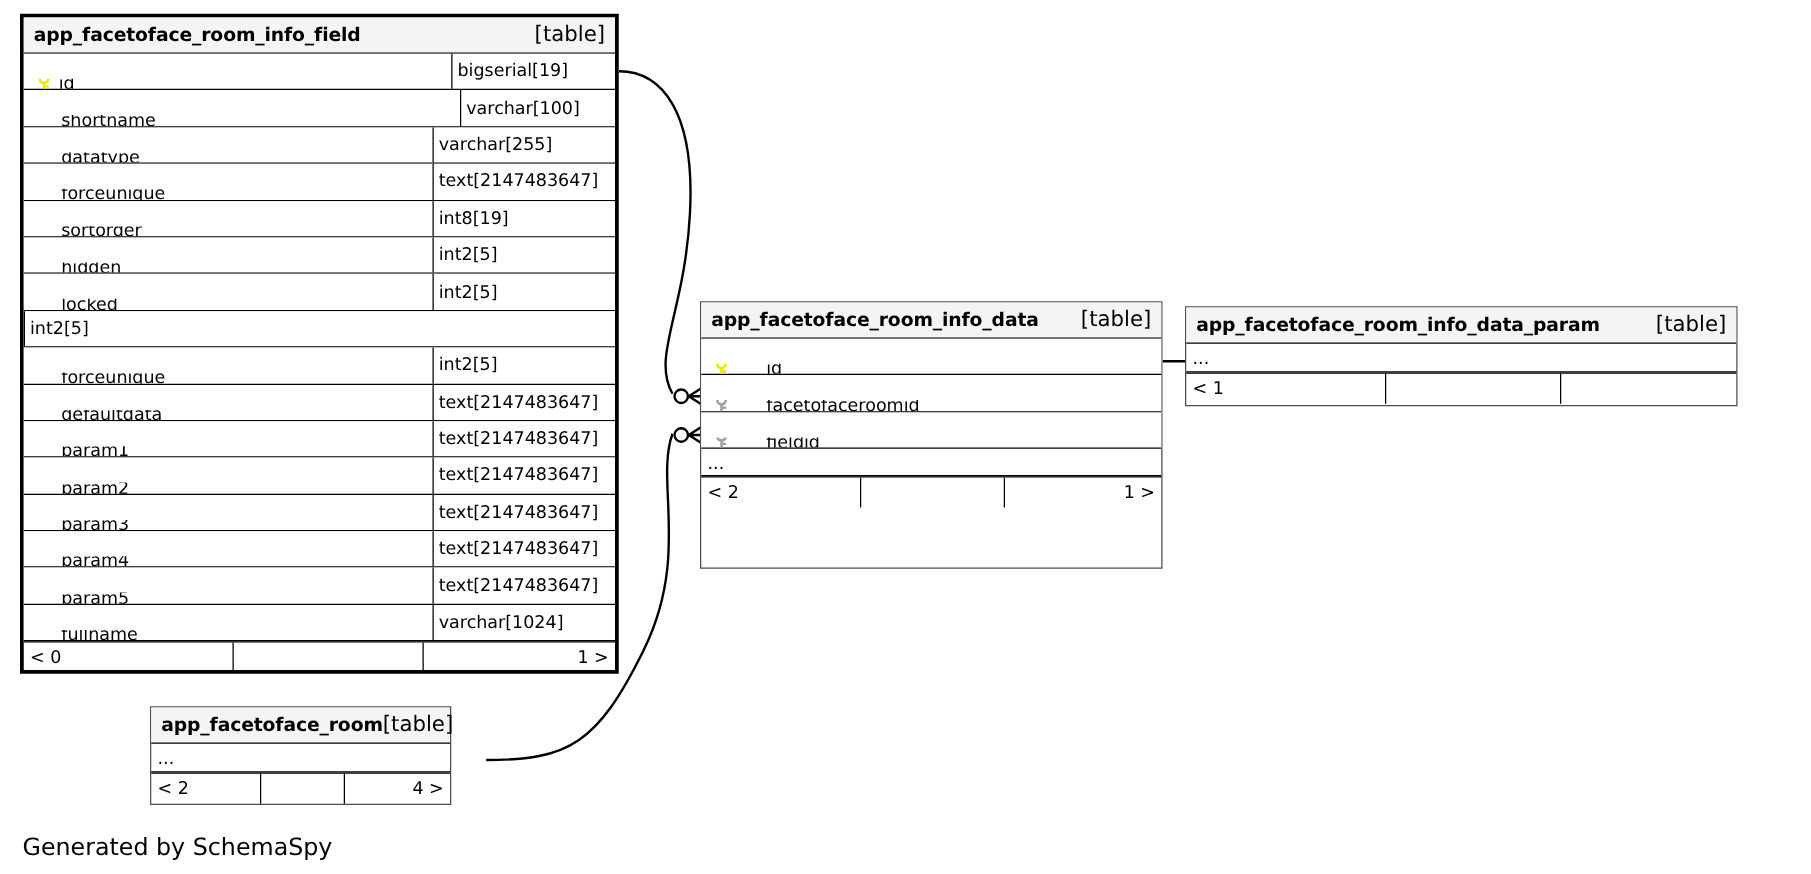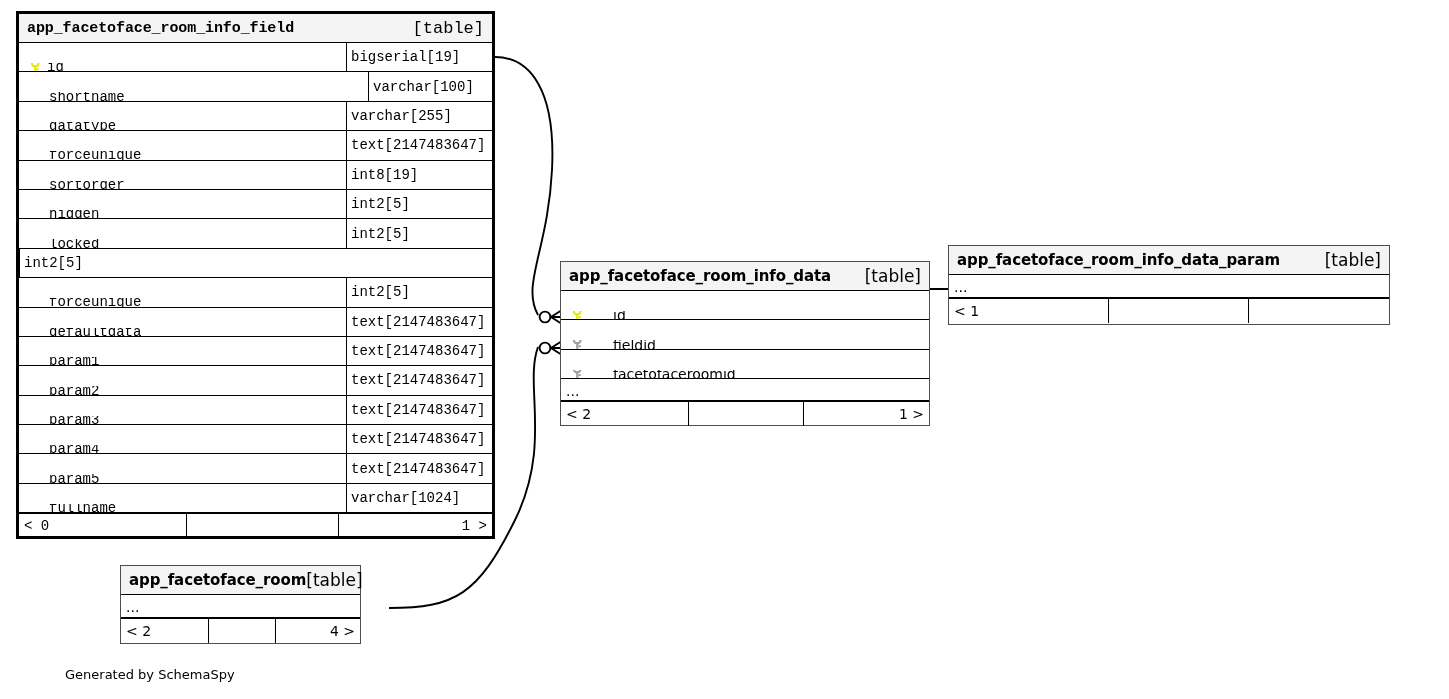--- a/index.html
+++ b/index.html
@@ -132,24 +132,23 @@
   }
   .foot-cell:first-child { border-left: none; }
   .foot-left  { justify-content: flex-start; }
   .foot-right { justify-content: flex-end; }
 
   
   #credit {
     position: absolute;
     left: 18px;
     top: 667px;
-    font-size: 13px;
+    font-size: 19px;
     z-index: 2;
     white-space: nowrap;
-    margin-left: 47px;
   }
 </style>
 </head>
 <body>
 
 <div id="canvas">
 
   <svg id="edges" viewBox="0 0 1449 699" width="1449" height="699" xmlns="http://www.w3.org/2000/svg">
 
     <g>
@@ -164,39 +163,39 @@
       <path d="M 562,341 L 551,348 L 562,355 M 551,348 L 562,348" fill="none" stroke="#000000" stroke-width="1.9"></path>
     </g>
 
     <g>
       <path d="M 930,289 L 968,289" fill="none" stroke="#000000" stroke-width="1.9"></path>
       <circle cx="975" cy="289" r="5.4" fill="#ffffff" stroke="#000000" stroke-width="1.9"></circle>
       <path d="M 992,282 L 981,289 L 992,296 M 981,289 L 992,289" fill="none" stroke="#000000" stroke-width="1.9"></path>
     </g>
   </svg>
 
-  <div class="er-table thick" style="left:16px; top:11px; width:479px; height:528px;font-family:Liberation Mono, monospace;">
+  <div class="er-table thick" style="left:16px; top:11px; width:479px; height:528px;">
 
     <div class="tbl-header">
       <span class="tbl-title">app_facetoface_room_info_field</span>
       <span class="tbl-tag">[table]</span>
     </div>
 
     <div class="col-row">
       <div class="col-name">
         <span class="keyslot">
           <svg width="11" height="17" viewBox="0 0 11 17" xmlns="http://www.w3.org/2000/svg">
             <circle cx="4.2" cy="4" r="3.4" fill="none" stroke="#e8e800" stroke-width="2.1"></circle>
             <rect x="3.2" y="6.6" width="2.1" height="9.4" fill="#e8e800"></rect>
             <rect x="5.3" y="9.2" width="2.6" height="1.9" fill="#e8e800"></rect>
           </svg>
         </span>
         <span>id</span>
       </div>
-      <div class="col-type" style="width:146px;">bigserial[19]</div>
+      <div class="col-type" style="width:131px;">bigserial[19]</div>
     </div>
 
     <div class="col-row">
       <div class="col-name">
         <span class="indent"></span>
         <span>shortname</span>
       </div>
       <div class="col-type" style="width:124px;">varchar[100]</div>
     </div>
 
@@ -308,21 +307,21 @@
       <div class="col-type" style="width:146px;">varchar[1024]</div>
     </div>
 
     <div class="tbl-footer">
       <div class="foot-cell foot-left" style="width:167px;">&lt; 0</div>
       <div class="foot-cell" style="width:152px;"></div>
       <div class="foot-cell foot-right" style="width:154px;">1 &gt;</div>
     </div>
   </div>
 
-  <div class="er-table thin" style="left:560px; top:261px; width:370px; height:165px;">
+  <div class="er-table thin" style="left:560px; top:241px; width:370px; height:214px;">
 
     <div class="tbl-header">
       <span class="tbl-title">app_facetoface_room_info_data</span>
       <span class="tbl-tag">[table]</span>
     </div>
 
     <div class="col-row">
       <div class="col-name">
         <span class="keyslot">
           <svg width="11" height="17" viewBox="0 0 11 17" xmlns="http://www.w3.org/2000/svg">
@@ -339,35 +338,35 @@
     <div class="col-row">
       <div class="col-name">
         <span class="keyslot">
           <svg width="11" height="17" viewBox="0 0 11 17" xmlns="http://www.w3.org/2000/svg">
             <circle cx="4.2" cy="4" r="3.4" fill="none" stroke="#a0a0a0" stroke-width="2.1"></circle>
             <rect x="3.2" y="6.6" width="2.1" height="9.4" fill="#a0a0a0"></rect>
             <rect x="5.3" y="9.2" width="2.6" height="1.9" fill="#a0a0a0"></rect>
           </svg>
         </span>
         <span class="indent"></span>
-        <span>fieldid</span>
+        <span>facetofaceroomid</span>
       </div>
     </div>
 
     <div class="col-row">
       <div class="col-name">
         <span class="keyslot">
           <svg width="11" height="17" viewBox="0 0 11 17" xmlns="http://www.w3.org/2000/svg">
             <circle cx="4.2" cy="4" r="3.4" fill="none" stroke="#a0a0a0" stroke-width="2.1"></circle>
             <rect x="3.2" y="6.6" width="2.1" height="9.4" fill="#a0a0a0"></rect>
             <rect x="5.3" y="9.2" width="2.6" height="1.9" fill="#a0a0a0"></rect>
           </svg>
         </span>
         <span class="indent"></span>
-        <span>facetofaceroomid</span>
+        <span>fieldid</span>
       </div>
     </div>
 
     <div class="ellipsis-row" style="height:22px;">...</div>
 
     <div class="tbl-footer">
       <div class="foot-cell foot-left" style="width:127px;">&lt; 2</div>
       <div class="foot-cell" style="width:115px;"></div>
       <div class="foot-cell foot-right" style="width:126px;">1 &gt;</div>
     </div>

